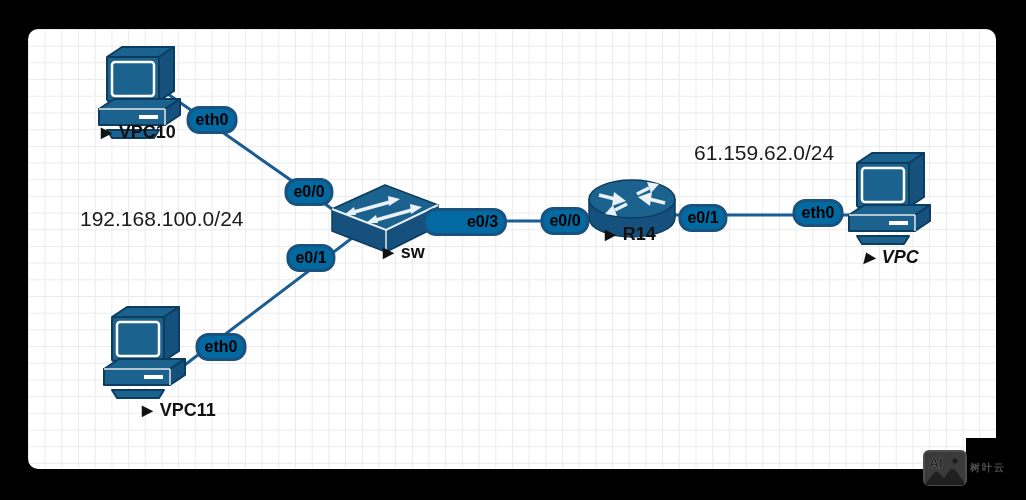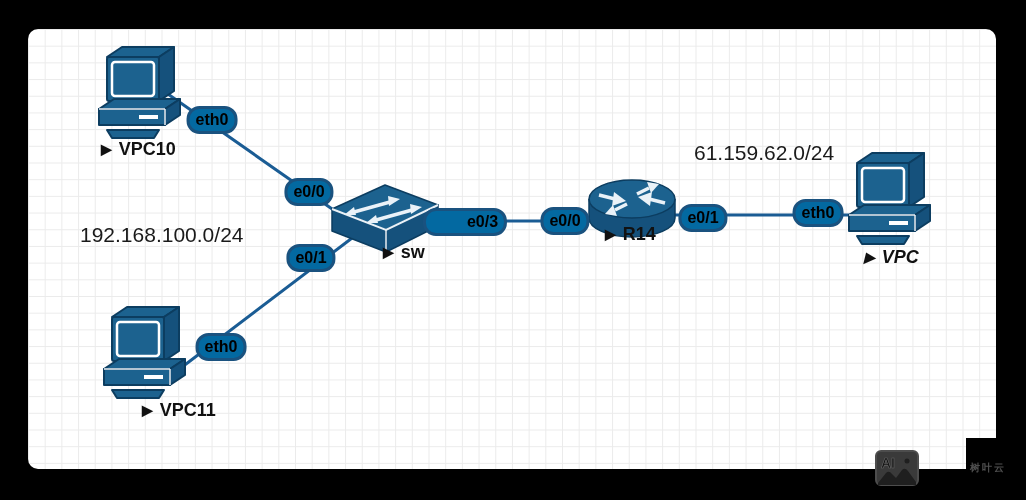--- a/index.html
+++ b/index.html
@@ -62,21 +62,21 @@
       <polygon points="2,64 68,64 83,54 17,54" fill="#1c628f"></polygon>
       <polygon points="68,64 83,54 83,70 68,80" fill="#15517c"></polygon>
       <rect x="2" y="64" width="66" height="16" fill="#1c628f"></rect>
       <polygon points="10,85 62,85 57,93 15,93" fill="#1c628f"></polygon>
     </g>
     <line x1="42" y1="72" x2="61" y2="72" stroke="#fff" stroke-width="4"></line>
     <line x1="2" y1="64" x2="68" y2="64" stroke="#eaf2f8" stroke-width="1.5"></line>
     <line x1="68" y1="64" x2="68" y2="80" stroke="#eaf2f8" stroke-width="1.5"></line>
   </svg>
 </div>
-<div class="nlabel" style="left:101px;top:139px;">
+<div class="nlabel" style="left:101px;top:122px;">
   <span class="marker">▶</span><span>VPC10</span>
 </div>
 
 <div class="node" style="left:102px;top:305px;">
   <svg width="96" height="96" viewBox="0 0 96 96">
     <g stroke="#0c3d60" stroke-width="2" stroke-linejoin="round">
       <polygon points="10,12 62,12 77,2 25,2" fill="#1c628f"></polygon>
       <polygon points="62,12 77,2 77,46 62,56" fill="#15517c"></polygon>
       <rect x="10" y="12" width="52" height="44" rx="2" fill="#1c628f"></rect>
       <rect x="15" y="17" width="42" height="34" rx="3" fill="#1c628f" stroke="#fff" stroke-width="2.5"></rect>
@@ -160,25 +160,25 @@
 
 <div class="pill" style="left:212px;top:120px;">eth0</div>
 <div class="pill" style="left:309px;top:192px;">e0/0</div>
 <div class="pill" style="left:311px;top:258px;">e0/1</div>
 <div class="pill" style="left:465px;top:222px;padding-left:41px;">e0/3</div>
 <div class="pill" style="left:565px;top:221px;">e0/0</div>
 <div class="pill" style="left:703px;top:218px;">e0/1</div>
 <div class="pill" style="left:818px;top:213px;">eth0</div>
 <div class="pill" style="left:221px;top:347px;">eth0</div>
 
-<div class="netlabel" style="left:80px;top:223px;">192.168.100.0/24</div>
+<div class="netlabel" style="left:80px;top:207px;">192.168.100.0/24</div>
 <div class="netlabel" style="left:694px;top:141px;text-align:right;">61.159.62.0/24</div>
 
 <div class="wm-patch"></div>
-<div class="wm" style="left:874px;top:449px;">
+<div class="wm" style="left:922px;top:449px;">
   <svg width="46" height="40" viewBox="0 0 46 40">
     <rect x="2" y="2" width="42" height="34" rx="5" fill="#3a3a3a" stroke="#4d4d4d" stroke-width="2"></rect>
     <path d="M4,34 L12,24 Q15,21 18,25 L22,29 L28,21 Q31,18 34,22 L42,33 L42,36 L4,36 Z" fill="#1f1f1f"></path>
     <circle cx="33" cy="12" r="2.5" fill="#1f1f1f"></circle>
     <text x="7" y="19" font-family="Liberation Sans, sans-serif" font-size="14" font-weight="bold" fill="#141414" stroke="#6a6a6a" stroke-width="0.6">AI</text>
   </svg>
 </div>
 <div class="wm-text">树叶云</div>
 
 </body></html>

